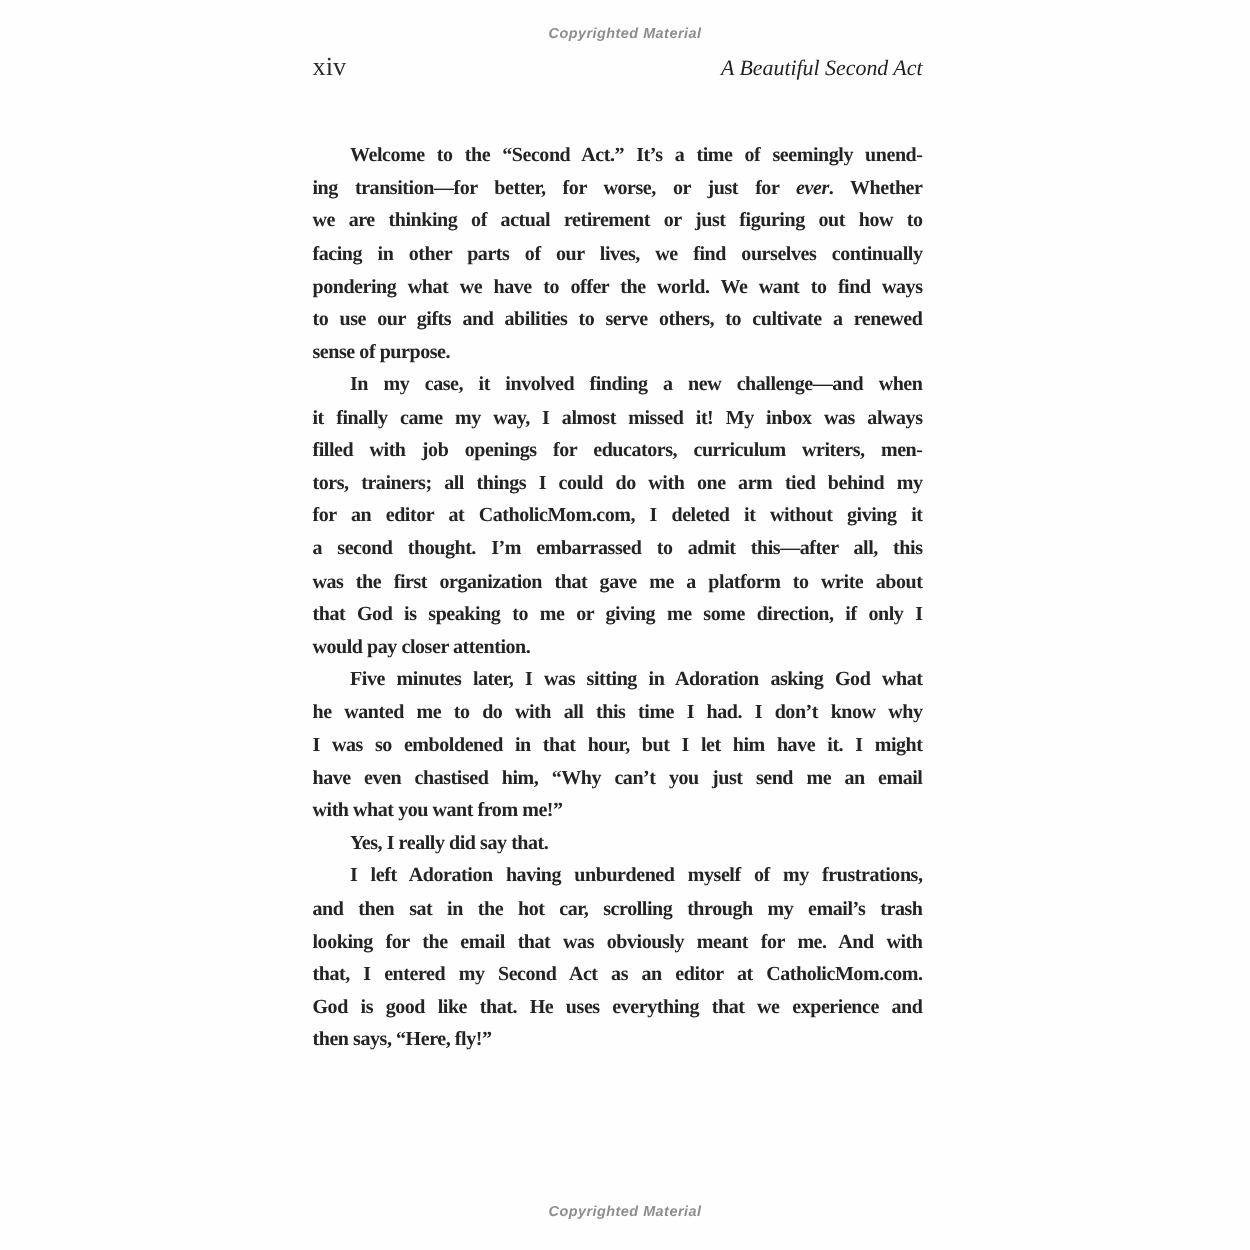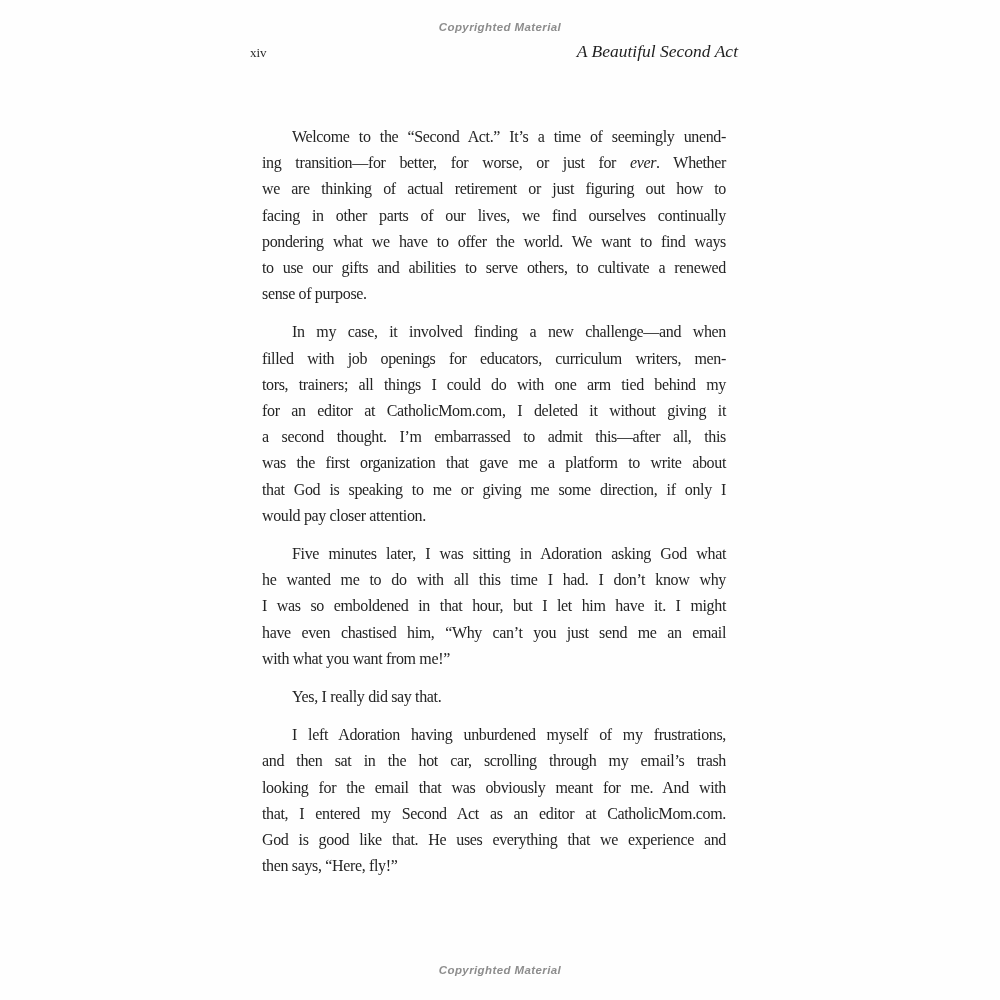--- a/index.html
+++ b/index.html
@@ -34,41 +34,41 @@
   .running-header {
     position: absolute;
     left: 250px;
     width: 488px;
     top: 41px;
     display: flex;
     justify-content: space-between;
     align-items: baseline;
   }
   .page-number {
-    font-size: 13px;
+    font-size: 21px;
     color: #2a2a2a;
   }
   .running-title {
     font-style: italic;
     font-size: 17.5px;
     color: #1f1f1f;
     text-align: center;
   }
 
   .body-text {
     position: absolute;
     left: 250px;
     top: 112px;
     width: 488px;
     font-size: 16px;
     line-height: 26.2px;
     letter-spacing: -0.35px;
     color: #242424;
   }
-  .para { margin: 12px; }
+  .para { margin: 0; font-weight: bold; }
   .line {
     text-align: justify;
     text-align-last: justify;
     white-space: normal;
   }
   .line.last { text-align-last: left; }
   .line.first { padding-left: 30px; }
   .line em { font-style: italic; }
 </style>
 </head>
@@ -88,20 +88,21 @@
         <div class="line first"><span>Welcome to the “Second Act.” It’s a time of seemingly unend-</span></div>
         <div class="line"><span>ing transition—for better, for worse, or just for </span><em>ever</em><span>. Whether</span></div>
         <div class="line"><span>we are thinking of actual retirement or just figuring out how to</span></div>
         <div class="line"><span>facing in other parts of our lives, we find ourselves continually</span></div>
         <div class="line"><span>pondering what we have to offer the world. We want to find ways</span></div>
         <div class="line"><span>to use our gifts and abilities to serve others, to cultivate a renewed</span></div>
         <div class="line last"><span>sense of purpose.</span></div>
       </div>
       <div class="para">
         <div class="line first"><span>In my case, it involved finding a new challenge—and when</span></div>
+        <div class="line"><span>it finally came my way, I almost missed it! My inbox was always</span></div>
         <div class="line"><span>filled with job openings for educators, curriculum writers, men-</span></div>
         <div class="line"><span>tors, trainers; all things I could do with one arm tied behind my</span></div>
         <div class="line"><span>for an editor at CatholicMom.com, I deleted it without giving it</span></div>
         <div class="line"><span>a second thought. I’m embarrassed to admit this—after all, this</span></div>
         <div class="line"><span>was the first organization that gave me a platform to write about</span></div>
         <div class="line"><span>that God is speaking to me or giving me some direction, if only I</span></div>
         <div class="line last"><span>would pay closer attention.</span></div>
       </div>
       <div class="para">
         <div class="line first"><span>Five minutes later, I was sitting in Adoration asking God what</span></div>

